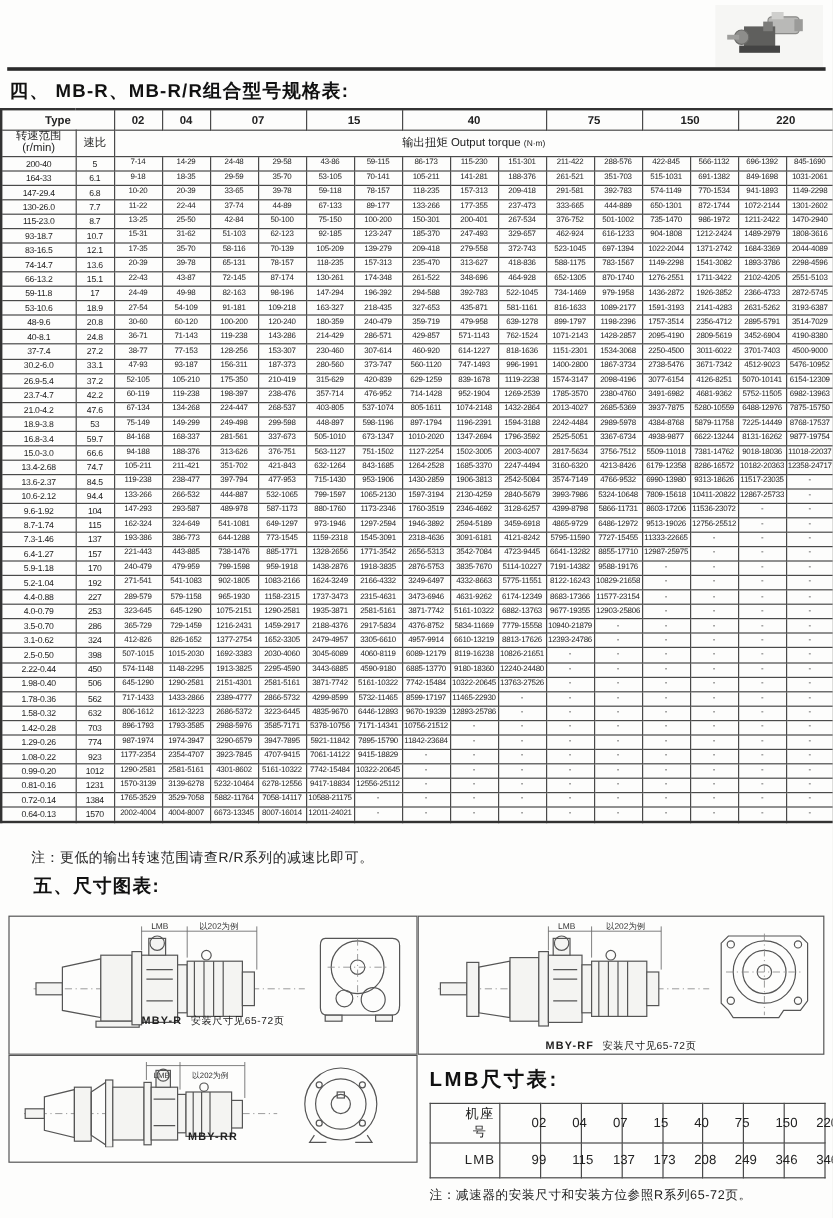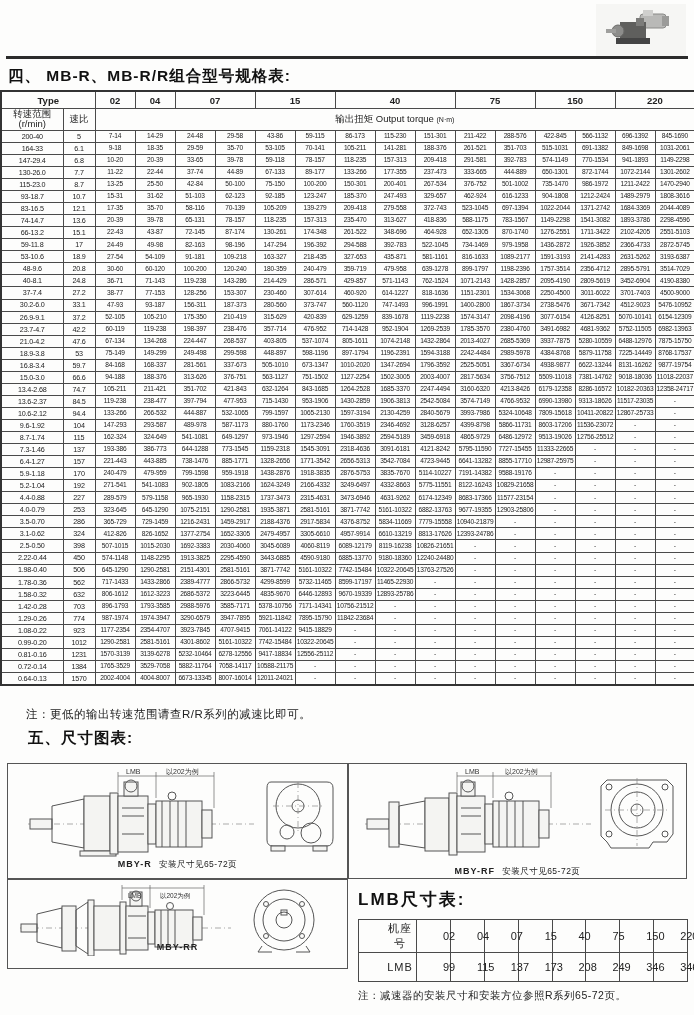--- a/index.html
+++ b/index.html
@@ -388,21 +388,21 @@
           <td class="c2">747-1493</td>
           <td class="c2">996-1991</td>
           <td class="c2">1400-2800</td>
           <td class="c2">1867-3734</td>
           <td class="c2">2738-5476</td>
           <td class="c2">3671-7342</td>
           <td class="c2">4512-9023</td>
           <td class="c2">5476-10952</td>
         </tr>
         <tr>
-          <td class="c0">26.9-9.1</td>
+          <td class="c0">26.9-5.4</td>
           <td class="c1">37.2</td>
           <td class="c2">52-105</td>
           <td class="c2">105-210</td>
           <td class="c2">175-350</td>
           <td class="c2">210-419</td>
           <td class="c2">315-629</td>
           <td class="c2">420-839</td>
           <td class="c2">629-1259</td>
           <td class="c2">839-1678</td>
           <td class="c2">1119-2238</td>
@@ -1026,21 +1026,21 @@
         <path class="ln" d="M8 6 Q4 6 4 12 L4 64 Q4 70 10 70 L64 70 Q70 70 70 62 L70 12 Q70 6 64 6 Z"></path>
         <circle class="ln" cx="35" cy="30" r="22"></circle>
         <circle class="ln" cx="35" cy="30" r="6"></circle>
         <line class="cl" x1="10" y1="30" x2="62" y2="30"></line>
           <line class="cl" x1="35" y1="6" x2="35" y2="56"></line>
         <circle class="ln" cx="24" cy="56" r="7"></circle>
         <circle class="ln" cx="48" cy="57" r="10"></circle>
         <rect class="lnF" x="8" y="70" width="14" height="5"></rect>
           <rect class="lnF" x="50" y="70" width="14" height="5"></rect>
       </svg>
-      <div class="caption" style="bottom:7px;">
+      <div class="caption" style="bottom:21px;">
         <span>MBY-R</span>&nbsp;&nbsp;<small>安装尺寸见65-72页</small>
       </div>
     </div>
 
     <div class="panel" id="panel-rf">
       <svg width="230" height="95" style="position:absolute;left:14px;top:4px;" viewBox="0 0 230 95">
         <line class="cl" x1="2" y1="56" x2="228" y2="56"></line>
         <rect class="lnF" x="4" y="51" width="22" height="10"></rect>
         <rect class="lnF" x="26" y="34" width="10" height="45"></rect>
         <path class="ln" d="M36 38 L62 33 L62 80 L36 76 Z"></path>

